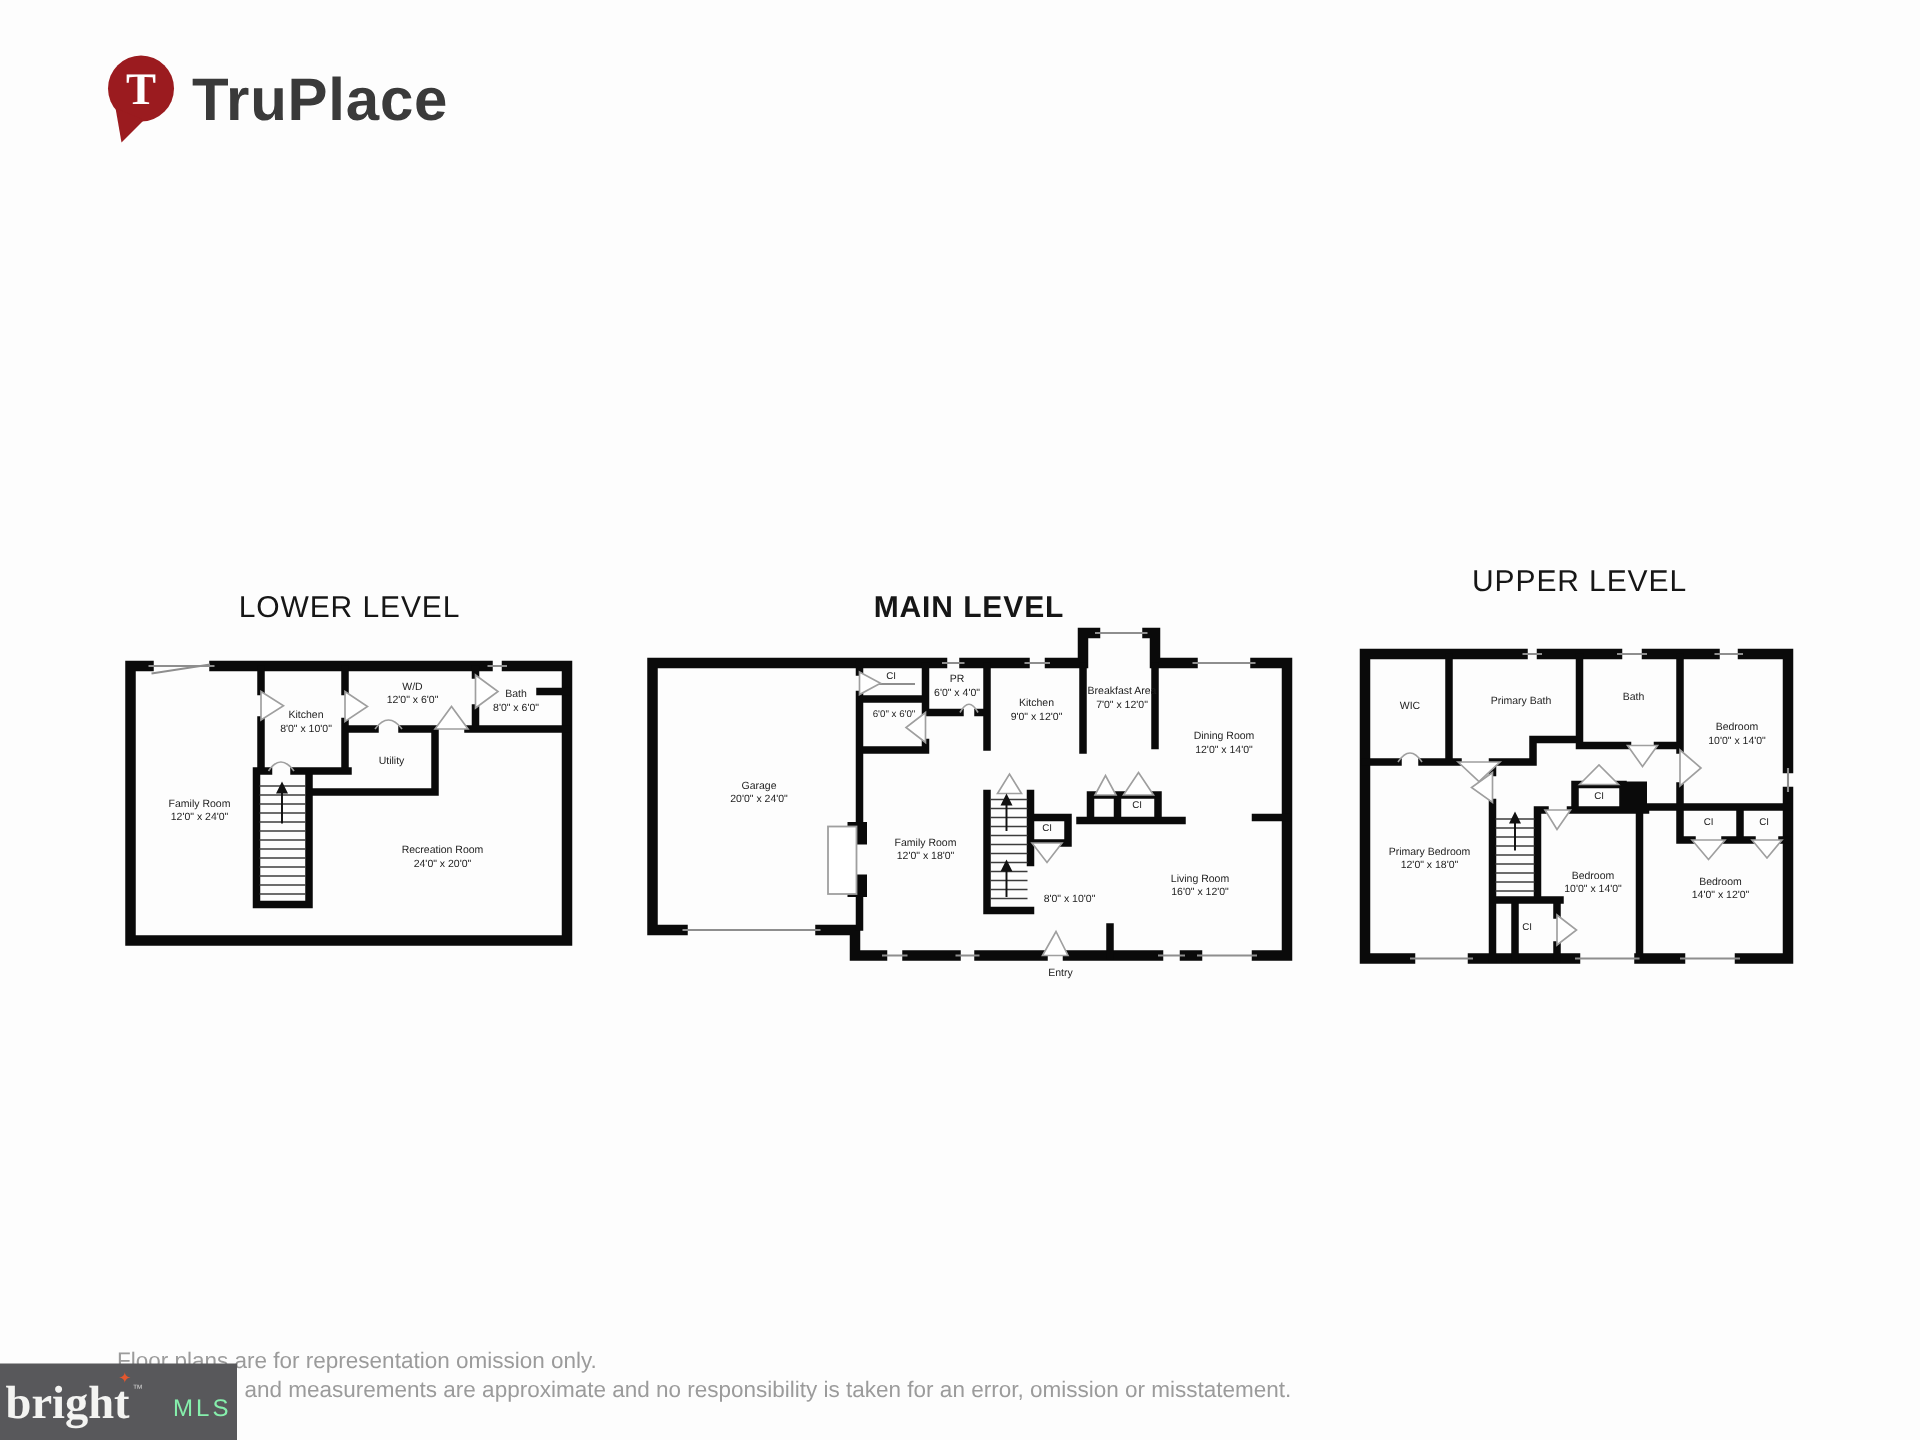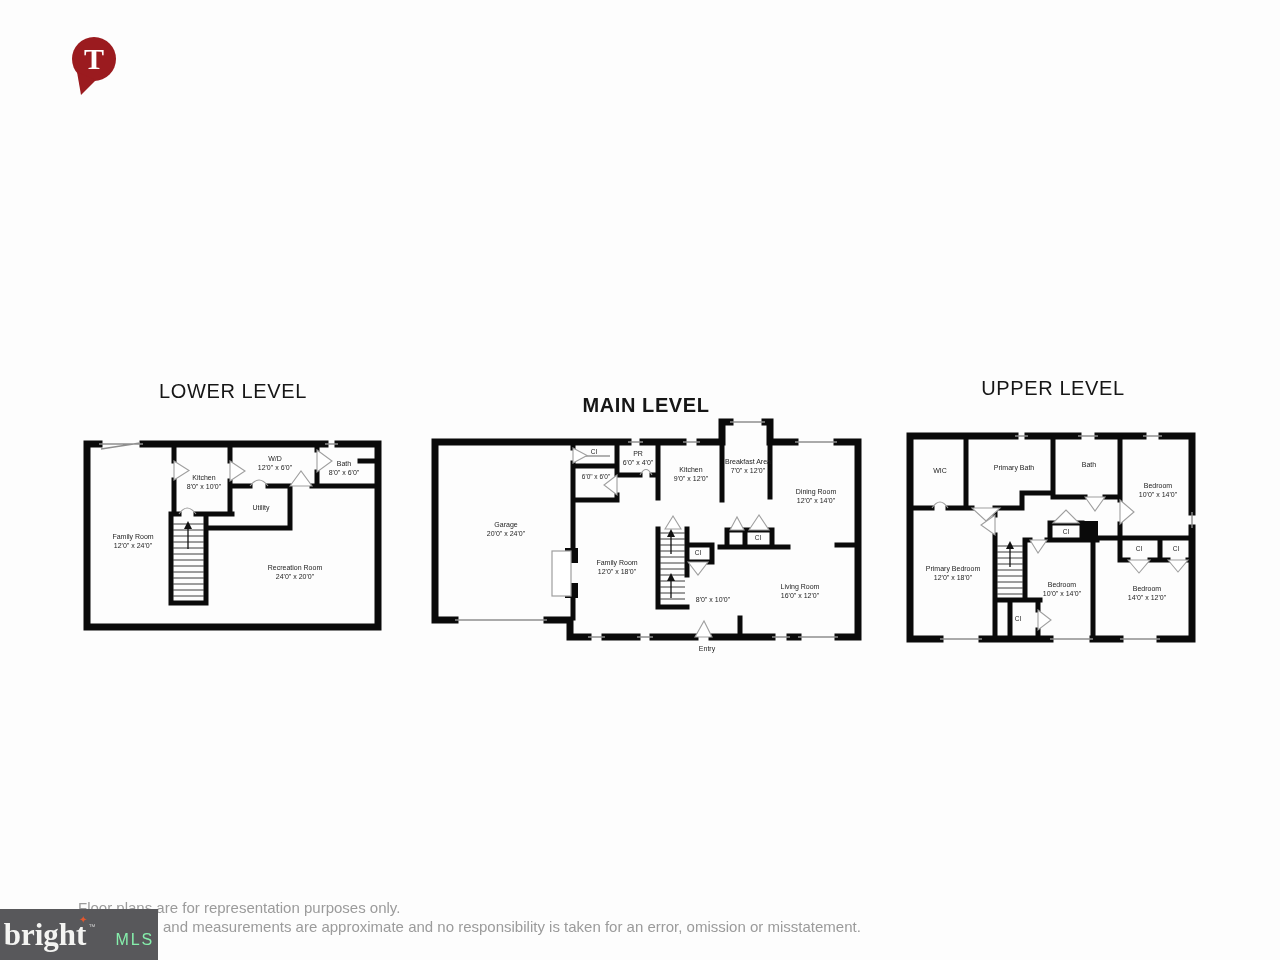--- a/index.html
+++ b/index.html
@@ -40,23 +40,24 @@
 </style>
 </head>
 <body>
 
 <div class="brand">
   <svg width="58" height="62" viewBox="0 0 58 62">
     <circle cx="28" cy="23" r="22" fill="#9b1b1f"></circle>
     <path d="M11,36 L30,44 L15,59 Z" fill="#9b1b1f"></path>
     <text x="28" y="33" text-anchor="middle" font-family="Liberation Serif, serif" font-weight="bold" font-size="30" fill="#ffffff">T</text>
   </svg>
-</div>
-
-<div class="ptitle" style="left:233px;top:380px;text-align:center;">LOWER LEVEL</div>
+  <div class="brand-name">TruPlace</div>
+</div>
+
+<div class="ptitle" style="left:233px;top:394px;text-align:center;">LOWER LEVEL</div>
 <div class="ptitle" style="left:646px;top:394px;font-weight:bold;">MAIN LEVEL</div>
 <div class="ptitle" style="left:1053px;top:377px;">UPPER LEVEL</div>
 
 <svg id="walls" width="1280" height="960" viewBox="0 0 1280 960">
 
   <g stroke="#0a0a0a" stroke-width="7" stroke-linecap="square" fill="none">
 
     <path d="M87,444 V627 M87,627 H378 M378,627 V444 M378,444 H338 M325,444 H143 M99,444 H87"></path>
 
     <path d="M435,442 H628 M643,442 H683 M700,442 H722 M722,442 V422 M722,422 H730 M765,422 H770 M770,422 V442 M770,442 H795 M837,442 H858 M858,442 V637 M858,637 H838 M798,637 H790 M772,637 H712 M695,637 H653 M637,637 H605 M588,637 H570 M570,637 V620 M570,620 H547 M455,620 H435 M435,620 V442"></path>
@@ -251,21 +252,21 @@
 <div class="rlabel tiny" style="left:1139px;top:549px;">
   <span>CI</span>
 </div>
 <div class="rlabel tiny" style="left:1176px;top:549px;">
   <span>CI</span>
 </div>
 <div class="rlabel tiny" style="left:1018px;top:619px;">
   <span>CI</span>
 </div>
 
-<div class="foot1">Floor plans are for representation purposes only.</div>
+<div class="foot1">Floor plans are for representation omission only.</div>
 <div class="foot2">and measurements are approximate and no responsibility is taken for an error, omission or misstatement.</div>
 
 <div class="mlsbox">
   <span class="mls-bright">
     <span>bright</span>
     <span class="mls-star">✦</span>
   </span>
   <span class="mls-tm">™</span>
   <span class="mls-suffix">MLS</span>
 </div>

